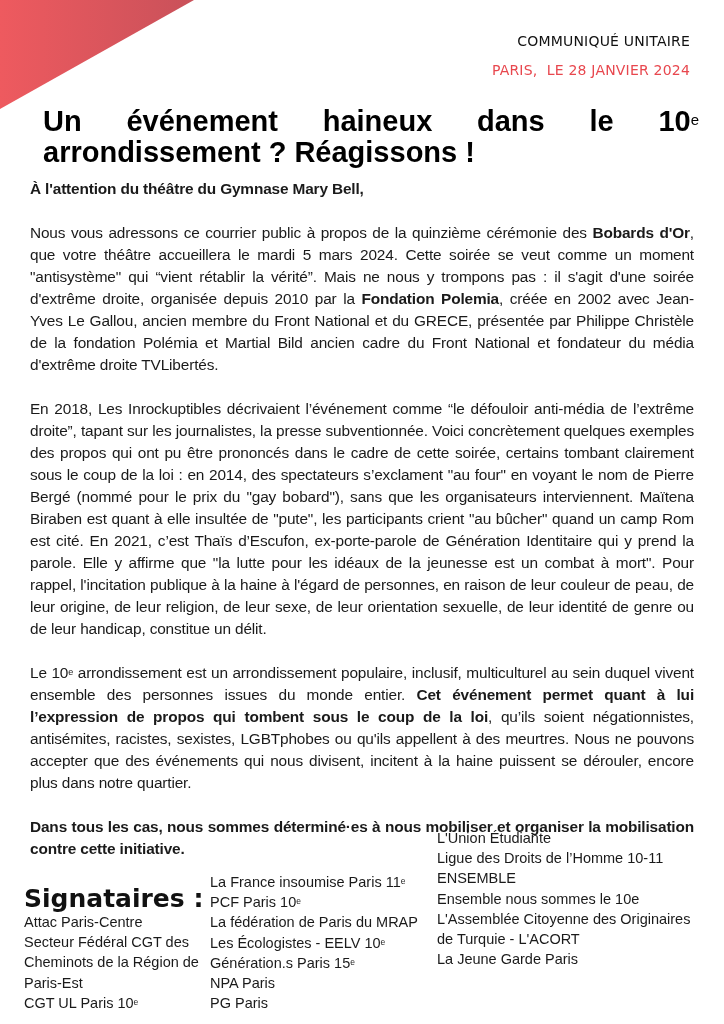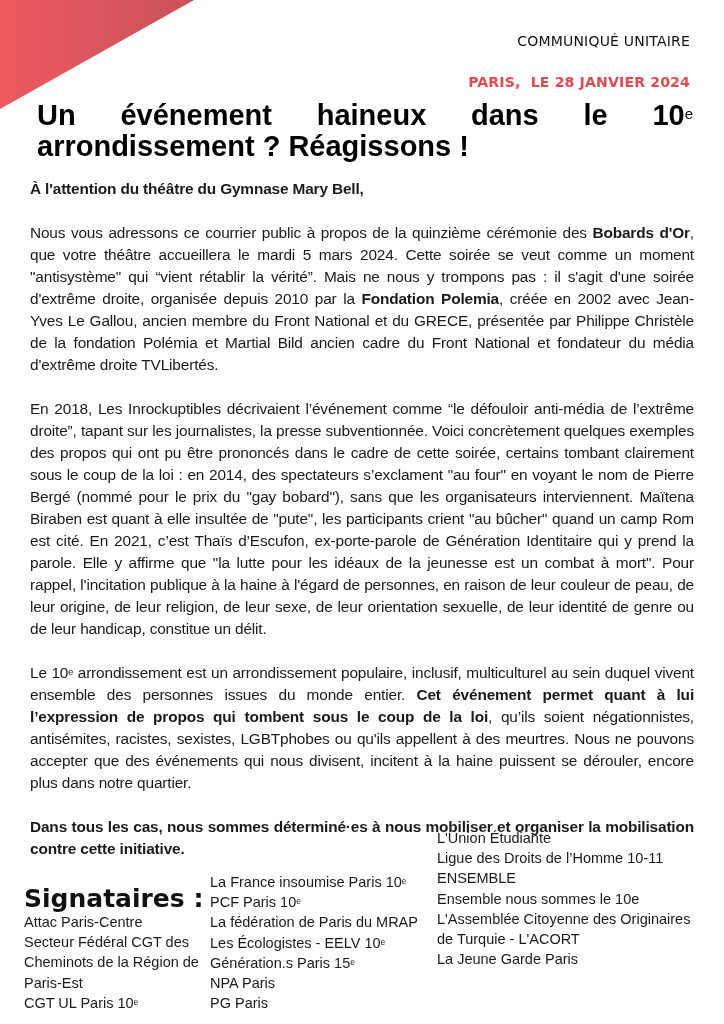--- a/index.html
+++ b/index.html
@@ -1,19 +1,19 @@
 <!DOCTYPE html>
 <html><head>
 <meta charset="utf-8">
 <style>
   html, body { margin:0; padding:0; background:#ffffff; }
   body { width:724px; height:1024px; position:relative; overflow:hidden; font-family:"Liberation Sans", sans-serif; color:#1a1a1a; }
   .corner { position:absolute; left:0; top:0; width:200px; height:112px; }
   .label-top { position:absolute; right:34px; top:33px; font-family:"DejaVu Sans", sans-serif; font-weight:normal; font-size:14px; letter-spacing:0.2px; color:#111; }
-  .label-date { position:absolute; right:34px; top:62px; font-family:"DejaVu Sans", sans-serif; font-weight:bold; font-size:14px; letter-spacing:0.2px; color:#e8474e; white-space:pre;margin-top:12px; }
+  .label-date { position:absolute; right:34px; top:62px; font-family:"DejaVu Sans", sans-serif; font-weight:normal; font-size:14px; letter-spacing:0.2px; color:#e8474e; white-space:pre; }
   .title { position:absolute; left:33px; top:96px; width:656px; font-family:"Liberation Sans", sans-serif; font-weight:bold; font-size:29px; line-height:31px; color:#000; text-align:justify; text-align-last:left; }
   .title sup { font-size:15px; font-weight:normal; vertical-align:top; position:relative; top:-2px; }
   .body { position:absolute; left:30px; top:178px; width:664px; font-size:15.4px; line-height:22px; text-align:justify; letter-spacing:-0.15px; }
   .body p { margin:0 0 22px 0; }
   .body p.salutation { font-weight:bold; margin-bottom:22px; }
   .body b { font-weight:bold; }
   .body sup { font-size:9px; vertical-align:top; position:relative; top:-1px; }
   .closing { font-weight:bold; }
   .sig-head { position:absolute; left:24px; top:884px; font-family:"DejaVu Sans", sans-serif; font-weight:bold; font-size:25px; color:#111; }
   .col { position:absolute; font-size:14.5px; line-height:20.2px; color:#1a1a1a; }
@@ -32,21 +32,21 @@
       <stop offset="0" stop-color="#ee5a5f"></stop>
       <stop offset="1" stop-color="#c9515a"></stop>
     </linearGradient>
   </defs>
   <polygon points="0,0 194,0 0,109" fill="url(#cg)"></polygon>
 </svg>
 
 <div class="label-top">COMMUNIQUÉ UNITAIRE</div>
 <div class="label-date">PARIS,  LE 28 JANVIER 2024</div>
 
-<h1 class="title" style="margin:4px;">
+<h1 class="title" style="margin:10px;">
   <span>Un événement haineux dans le 10</span><sup>e</sup><span> arrondissement ? Réagissons !</span>
 </h1>
 
 <div class="body">
   <p class="salutation">À l'attention du théâtre du Gymnase Mary Bell,</p>
 
   <p><span>Nous vous adressons ce courrier public à propos de la quinzième cérémonie des </span><b>Bobards d'Or</b><span>, que votre théâtre accueillera le mardi 5 mars 2024. Cette soirée se veut comme un moment "antisystème" qui “vient rétablir la vérité”. Mais ne nous y trompons pas : il s'agit d'une soirée d'extrême droite, organisée depuis 2010 par la </span><b>Fondation Polemia</b><span>, créée en 2002 avec Jean-Yves Le Gallou, ancien membre du Front National et du GRECE, présentée par Philippe Christèle de la fondation Polémia et Martial Bild ancien cadre du Front National et fondateur du média d'extrême droite TVLibertés.</span></p>
 
   <p>En 2018, Les Inrockuptibles décrivaient l’événement comme “le défouloir anti-média de l’extrême droite”, tapant sur les journalistes, la presse subventionnée. Voici concrètement quelques exemples des propos qui ont pu être prononcés dans le cadre de cette soirée, certains tombant clairement sous le coup de la loi : en 2014, des spectateurs s’exclament "au four" en voyant le nom de Pierre Bergé (nommé pour le prix du "gay bobard"), sans que les organisateurs interviennent. Maïtena Biraben est quant à elle insultée de "pute", les participants crient "au bûcher" quand un camp Rom est cité. En 2021, c’est Thaïs d’Escufon, ex-porte-parole de Génération Identitaire qui y prend la parole. Elle y affirme que "la lutte pour les idéaux de la jeunesse est un combat à mort". Pour rappel, l'incitation publique à la haine à l'égard de personnes, en raison de leur couleur de peau, de leur origine, de leur religion, de leur sexe, de leur orientation sexuelle, de leur identité de genre ou de leur handicap, constitue un délit.</p>
 
@@ -59,21 +59,21 @@
 <div class="sig-head">Signataires :</div>
 
 <div class="col col1">
     <div><span>Attac Paris-Centre</span></div>
     <div><span>Secteur Fédéral CGT des</span></div>
     <div><span>Cheminots de la Région de</span></div>
     <div><span>Paris-Est</span></div>
     <div><span>CGT UL Paris 10</span><sup>e</sup></div>
   </div>
 <div class="col col2">
-    <div><span>La France insoumise Paris 10</span><sup>e</sup></div>
+    <div><span>La France insoumise Paris 11</span><sup>e</sup></div>
     <div><span>PCF Paris 10</span><sup>e</sup></div>
     <div><span>La fédération de Paris du MRAP</span></div>
     <div><span>Les Écologistes - EELV 10</span><sup>e</sup></div>
     <div><span>Génération.s Paris 15</span><sup>e</sup></div>
     <div><span>NPA Paris</span></div>
     <div><span>PG Paris</span></div>
   </div>
 <div class="col col3">
     <div><span>L'Union Étudiante</span></div>
     <div><span> Ligue des Droits de l’Homme 10-11</span></div>

